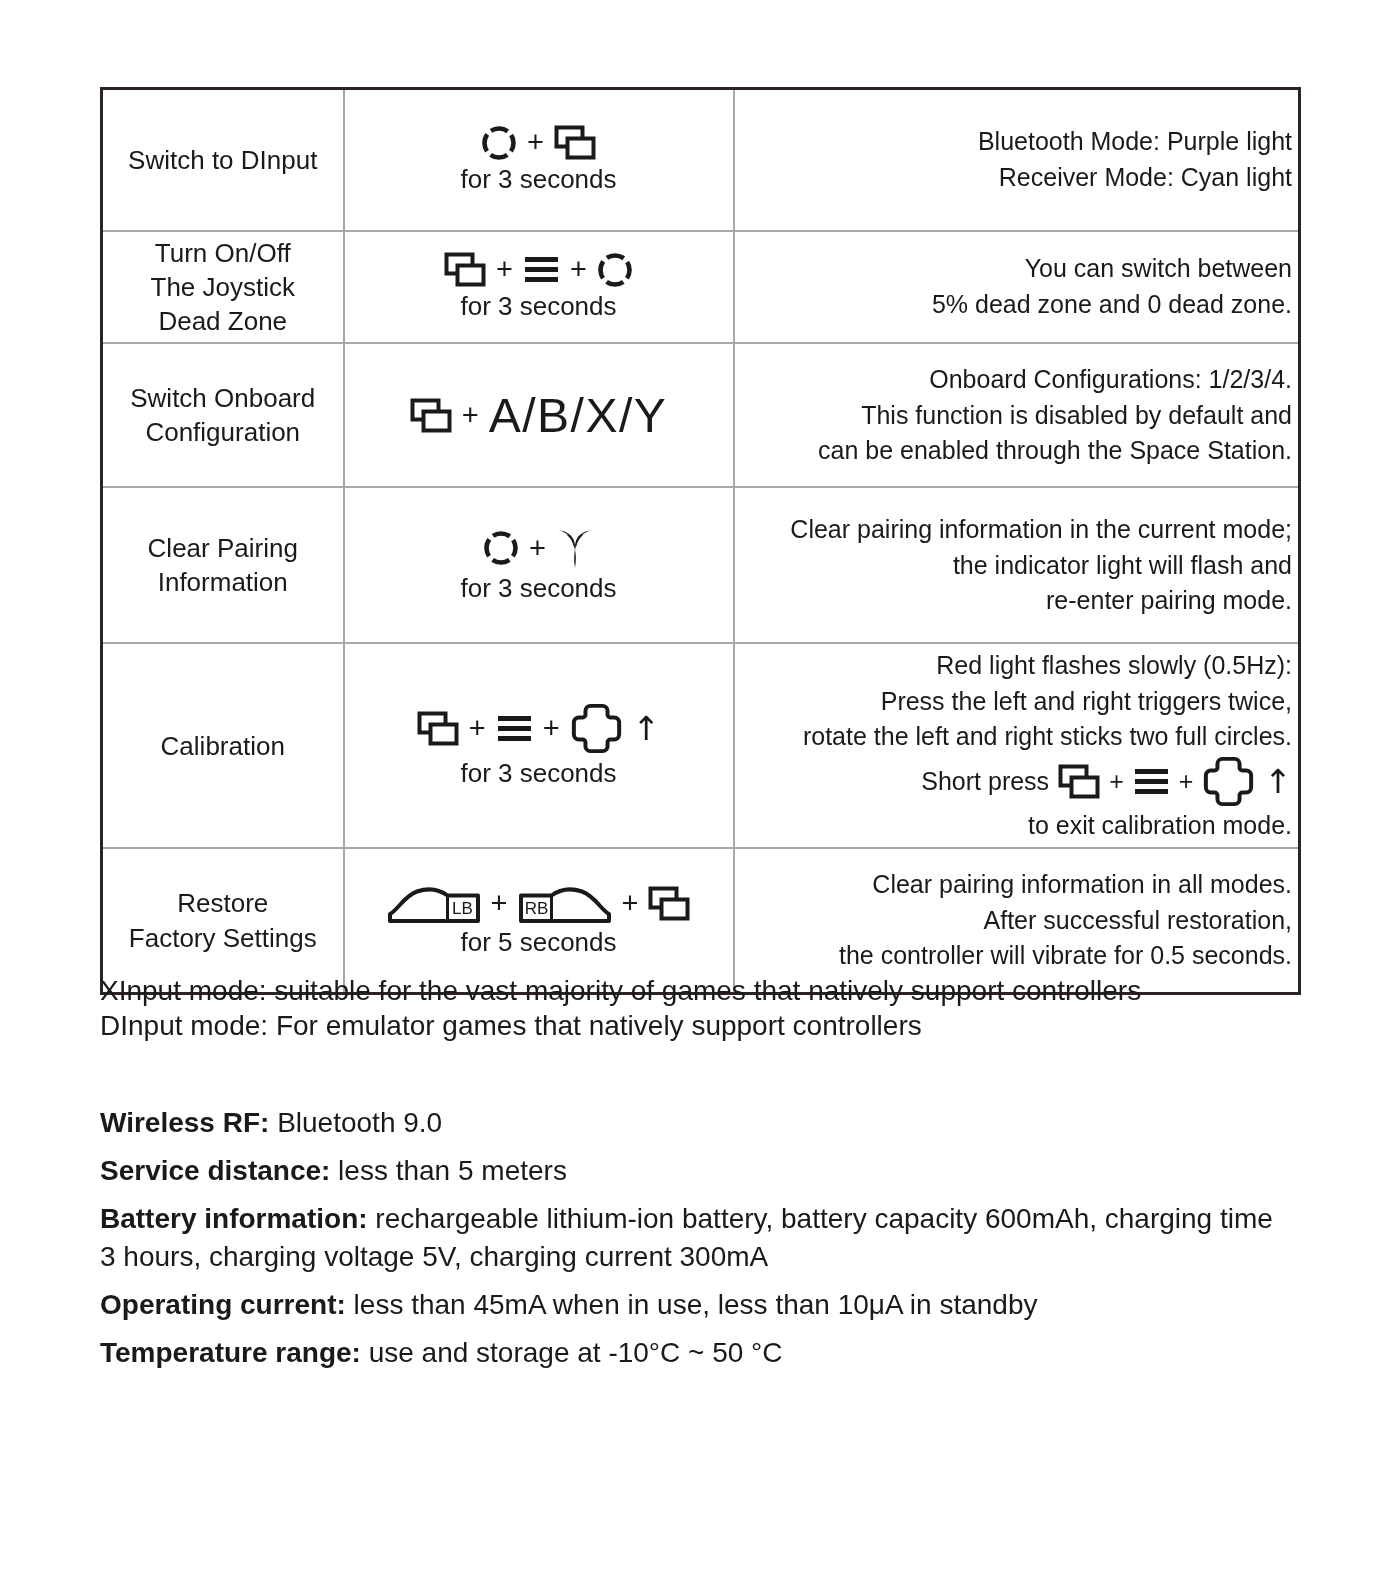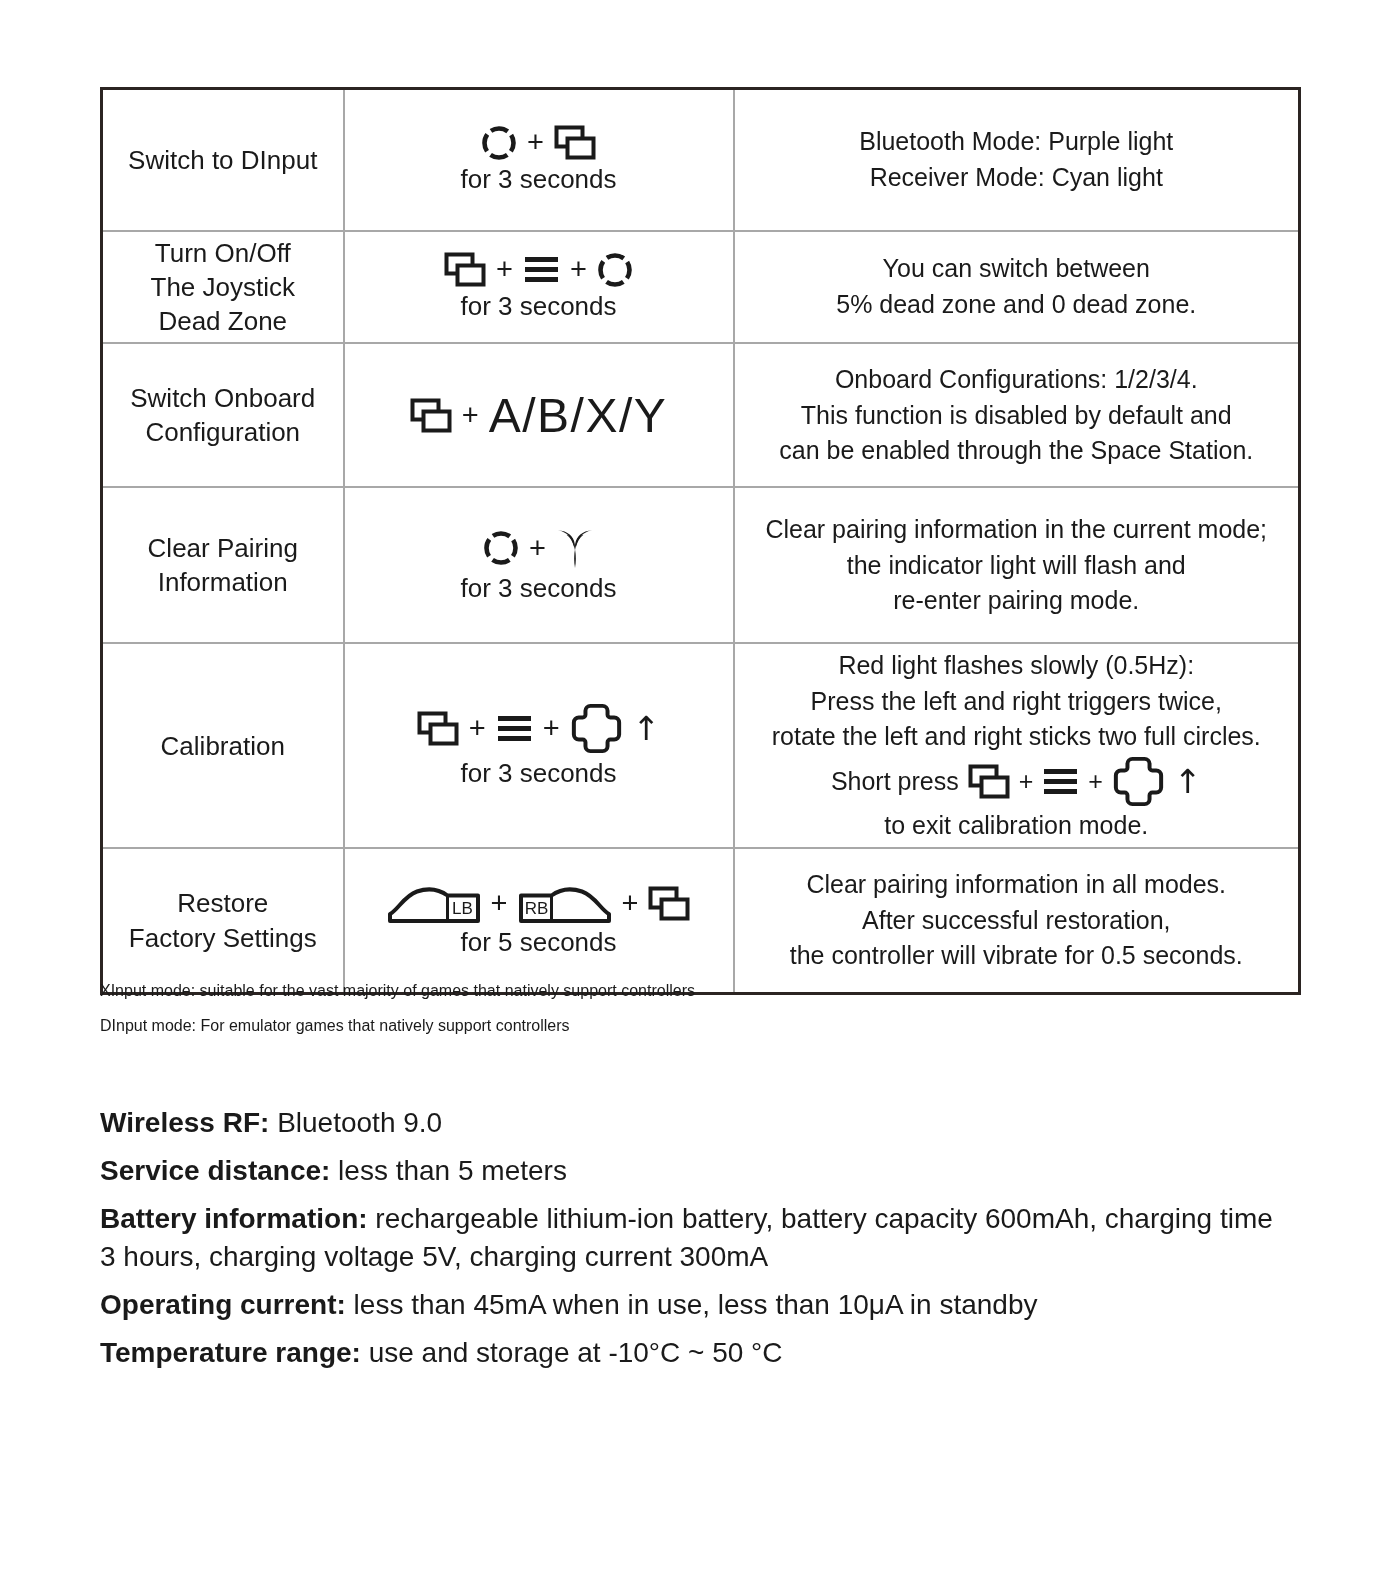--- a/index.html
+++ b/index.html
@@ -10,28 +10,28 @@
   .manual-table tr:nth-child(2){height:97px;}
   .manual-table tr:nth-child(3){height:144px;}
   .manual-table tr:nth-child(4){height:156px;}
   .manual-table tr:nth-child(5){height:185px;}
   .manual-table tr:nth-child(6){height:145px;}
   .fn-cell{font-size:26px;line-height:1.32;}
   .combo-line{display:flex;align-items:center;justify-content:center;gap:10px;}
   .combo-cell .txt{font-size:29px;}
   .duration{font-size:26px;margin-top:3px;}
   .desc-cell{font-size:25px;line-height:1.42;}
-  .desc-line{display:flex;align-items:center;justify-content:center;gap:9px;}
+  .desc-line{display:flex;align-items:center;justify-content:flex-end;gap:9px;}
   .desc-line .txt{font-size:25px;}
   .bigtext{font-size:48px;letter-spacing:1.5px;}
   .icon{display:inline-flex;align-items:center;justify-content:center;line-height:0;}
   .icon svg{display:block;}
   .arrow{font-size:33px;line-height:1;font-family:"DejaVu Sans",sans-serif;}
   svg text{font-family:"Liberation Sans",sans-serif;}
-  .notes{position:absolute;left:100px;top:973px;width:1200px;font-size:16px;line-height:35px;}
+  .notes{position:absolute;left:100px;top:973px;width:1200px;font-size:28px;line-height:35px;}
   .specs{position:absolute;left:100px;top:1104px;width:1185px;}
   .spec-item{font-size:28px;line-height:38px;margin-bottom:10px;}
   .spec-label{font-weight:700;text-align:center;}
 </style>
 </head>
 <body>
 
 <table class="manual-table">
   <colgroup>
     <col style="width:242px">

